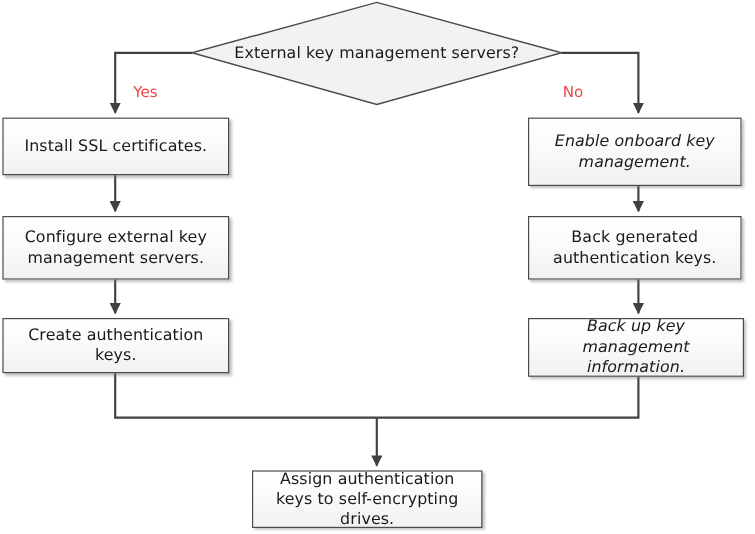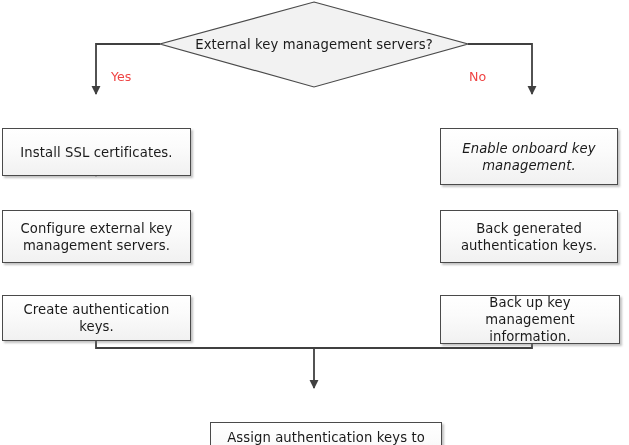--- a/index.html
+++ b/index.html
@@ -33,21 +33,20 @@
     box-shadow: 2px 2px 2px rgba(120,120,120,0.45);
     display: flex;
     align-items: center;
     justify-content: center;
     text-align: center;
     color: #1a1a1a;
     font-size: 13.2px;
     line-height: 17px;
     letter-spacing: 0.1px;
     padding: 0 6px;
-    margin-top: 30px;
   }
   .node span {
     display: block;
     width: 100%;
   }
   .decision-wrap {
     position: absolute;
     left: 158px;
     top: -2px;
     width: 312px;
@@ -126,21 +125,21 @@
   </div>
 
   <div class="node" style="left:440px; top:98px; width:178px; height:57px;font-style:italic;">
     <span>Enable onboard key management.</span>
   </div>
 
   <div class="node" style="left:440px; top:180px; width:178px; height:53px;">
     <span>Back generated authentication keys.</span>
   </div>
 
-  <div class="node" style="left:440px; top:265px; width:180px; height:49px;">
+  <div class="node" style="left:440px; top:265px; width:180px; height:49px;font-style:italic;">
     <span>Back up key management information.</span>
   </div>
 
-  <div class="node" style="left:210px; top:392px; width:232px; height:48px;justify-content:center;">
+  <div class="node" style="left:210px; top:392px; width:192px; height:48px;justify-content:center;">
     <span>Assign authentication keys to self-encrypting drives.</span>
   </div>
 
 </div>
 
 </body></html>

